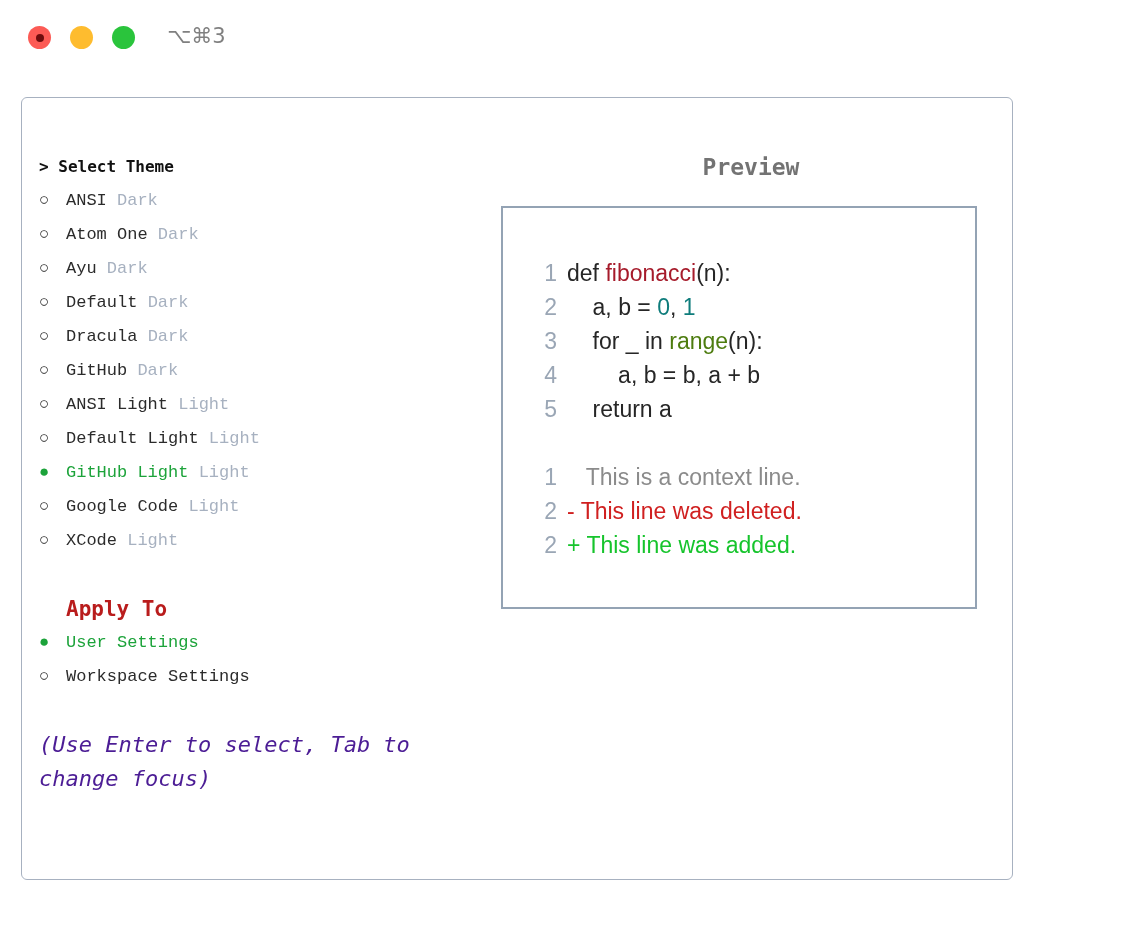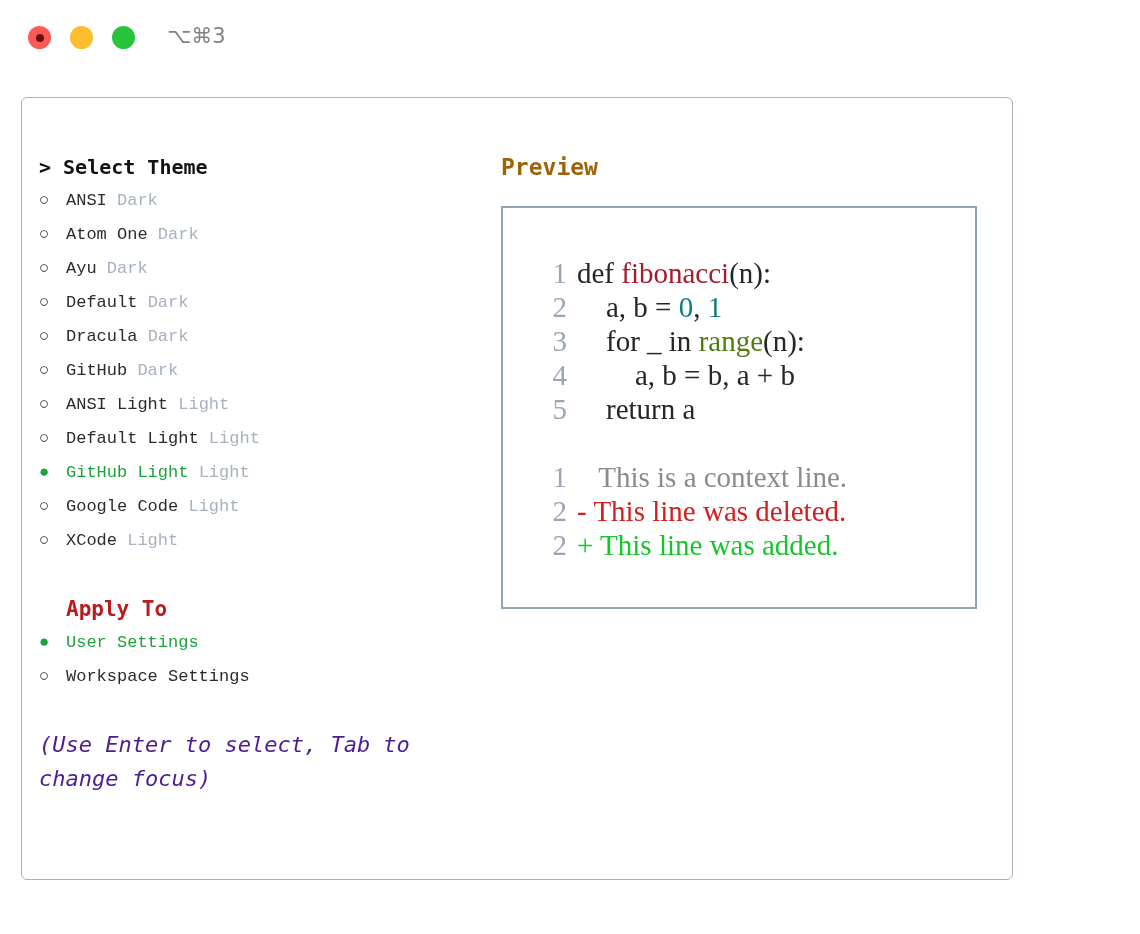--- a/index.html
+++ b/index.html
@@ -83,21 +83,21 @@
   }
 
   
   .left-col {
     position: absolute;
     left: 17px;
     top: 52px;
     width: 450px;
   }
   .section-header {
-    font-size: 20px;
+    font-size: 16px;
     font-weight: bold;
     color: #111111;
     line-height: 34px;
     white-space: pre;
     font-family: "DejaVu Sans Mono", "Liberation Mono", monospace;
   }
   .apply-header {
     font-size: 21px;
     font-weight: bold;
     color: #b91c1c;
@@ -137,40 +137,41 @@
   
   .right-col {
     position: absolute;
     left: 479px;
     top: 52px;
     width: 500px;
   }
   .preview-title {
     font-size: 23px;
     font-weight: bold;
-    color: #a16207;
-    line-height: 34px;
-    white-space: pre;
+    color: #737373;
+    line-height: 34px;
+    white-space: pre;
+    text-align: center;
   }
   .preview-box {
     margin-top: 22px;
     width: 476px;
     height: 403px;
     border: 2px solid #94a3b4;
     box-sizing: border-box;
     background: #ffffff;
     padding: 48px 0 0 0;
   }
   .code-line {
-    font-size: 29px;
+    font-size: 23px;
     line-height: 34px;
     white-space: pre;
     color: #262626;
-    padding-left: 38px;
-    font-family: Liberation Serif, serif;
+    padding-left: 28px;
+    font-family: Liberation Sans, sans-serif;
   }
   .ln {
     display: inline-block;
     width: 26px;
     text-align: right;
     color: #9aa6b5;
     margin-right: 10px;
   }
   .tok-fn   { color: #a61b2b; }
   .tok-num  { color: #0e7c7b; }

